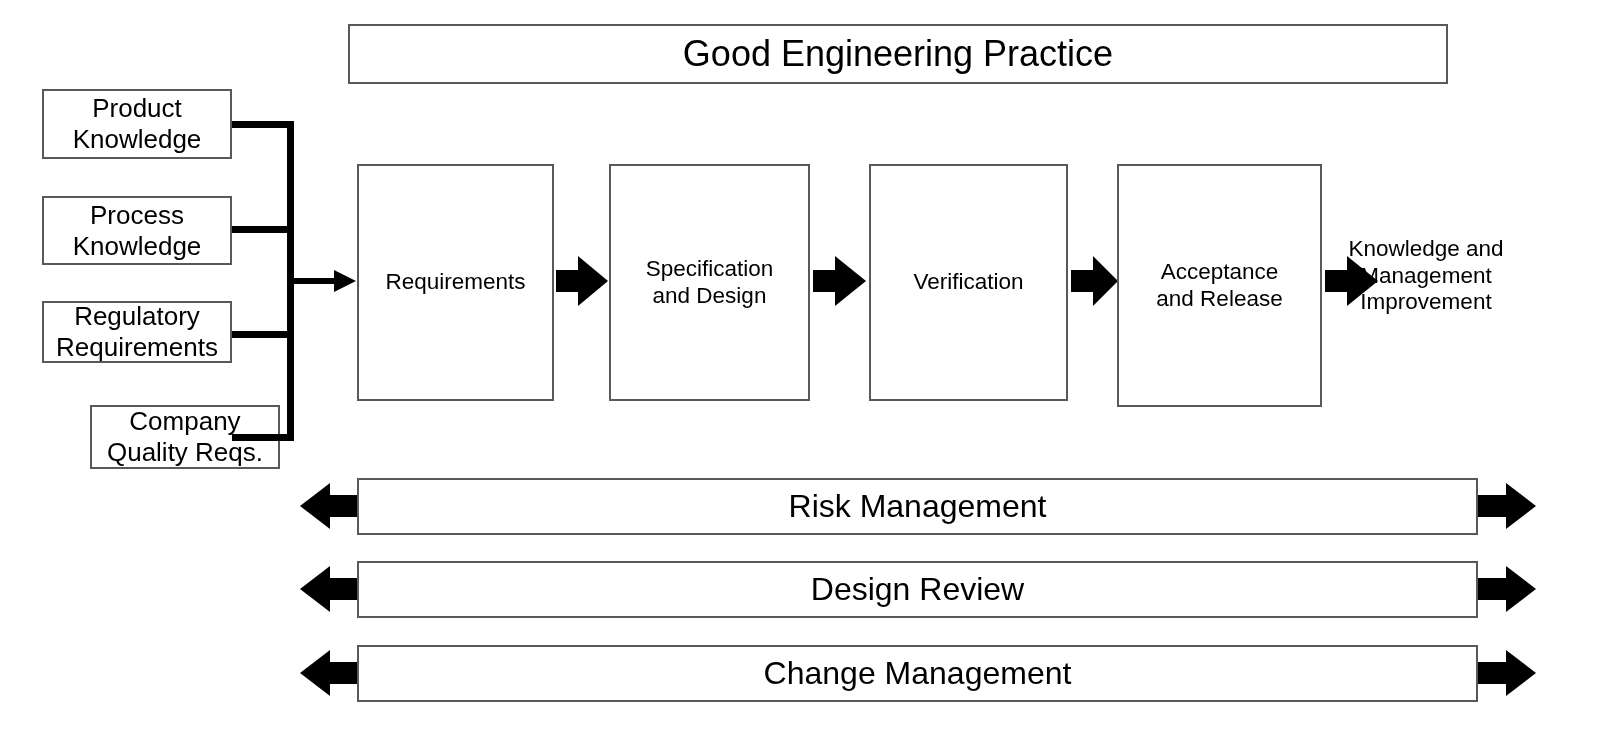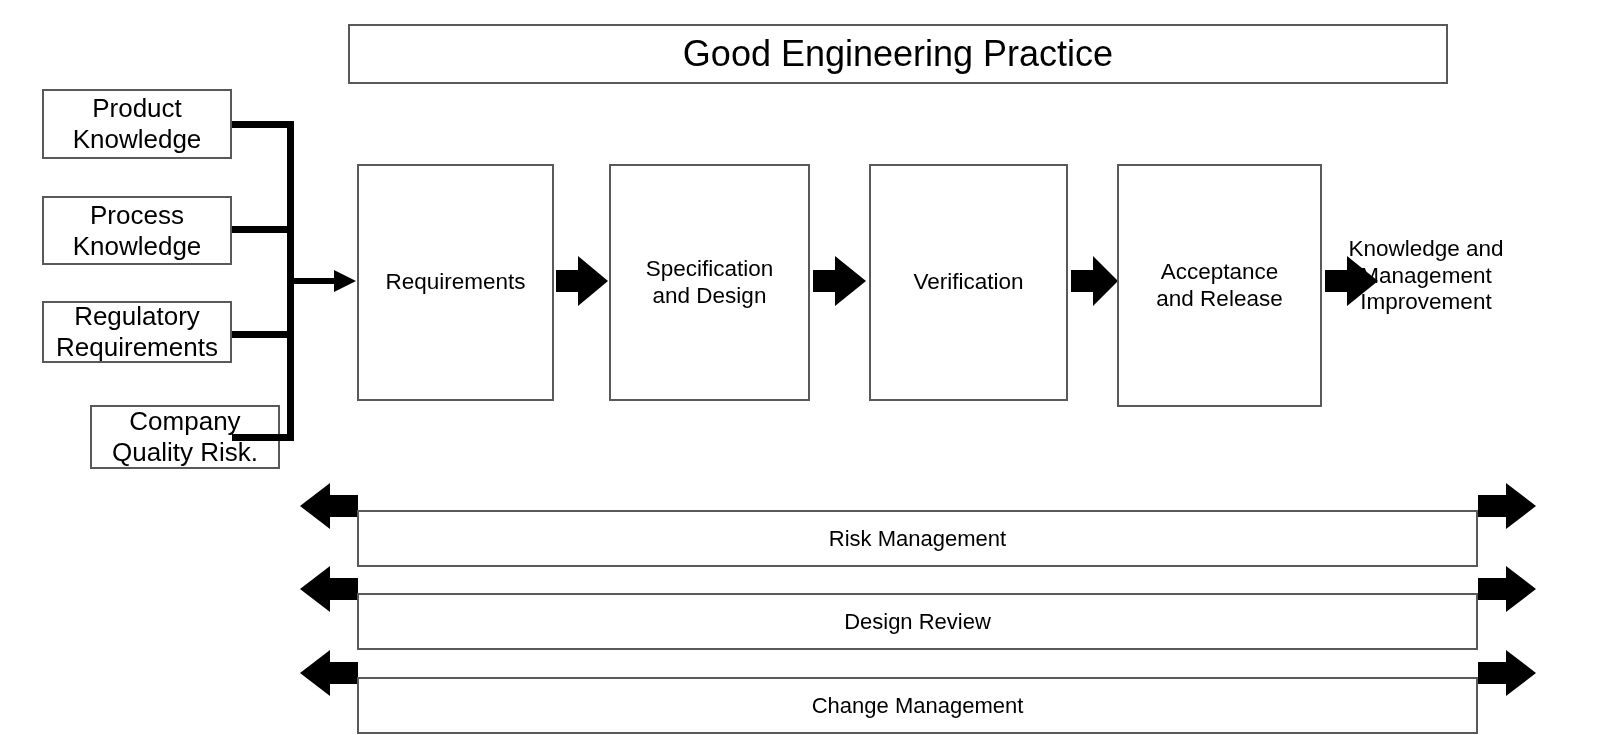--- a/index.html
+++ b/index.html
@@ -35,22 +35,21 @@
     font-size: 26px;
     padding: 0 4px;
   }
   .process-box {
     font-size: 22.5px;
   }
   .banner-box {
     font-size: 36px;
   }
   .bar-box {
-    font-size: 22px;
-    margin-top: 32px;
+    font-size: 32px;
   }
   .plain-label {
     position: absolute;
     text-align: center;
     font-size: 22.5px;
     line-height: 1.18;
     color: #000000;
   }
   
   .bus-v {
@@ -96,21 +95,21 @@
   <div class="box input-box" style="left:42px; top:301px; width:190px; height:62px;">
     <span>
       <span>Regulatory</span><br>
       <span>Requirements</span>
     </span>
   </div>
 
   <div class="box input-box" style="left:42px; top:405px; width:190px; height:64px;margin-left:48px;">
     <span>
       <span>Company</span><br>
-      <span>Quality Risk.</span>
+      <span>Quality Reqs.</span>
     </span>
   </div>
 
   <div class="bus-h" style="left:232px; top:121px; width:62px; height:7px;"></div>
   <div class="bus-h" style="left:232px; top:226px; width:62px; height:7px;"></div>
   <div class="bus-h" style="left:232px; top:331px; width:62px; height:7px;"></div>
   <div class="bus-h" style="left:232px; top:434px; width:62px; height:7px;"></div>
   <div class="bus-v" style="left:287px; top:121px; width:7px; height:320px;"></div>
 
   <svg class="overlay" viewBox="0 0 1600 735">

